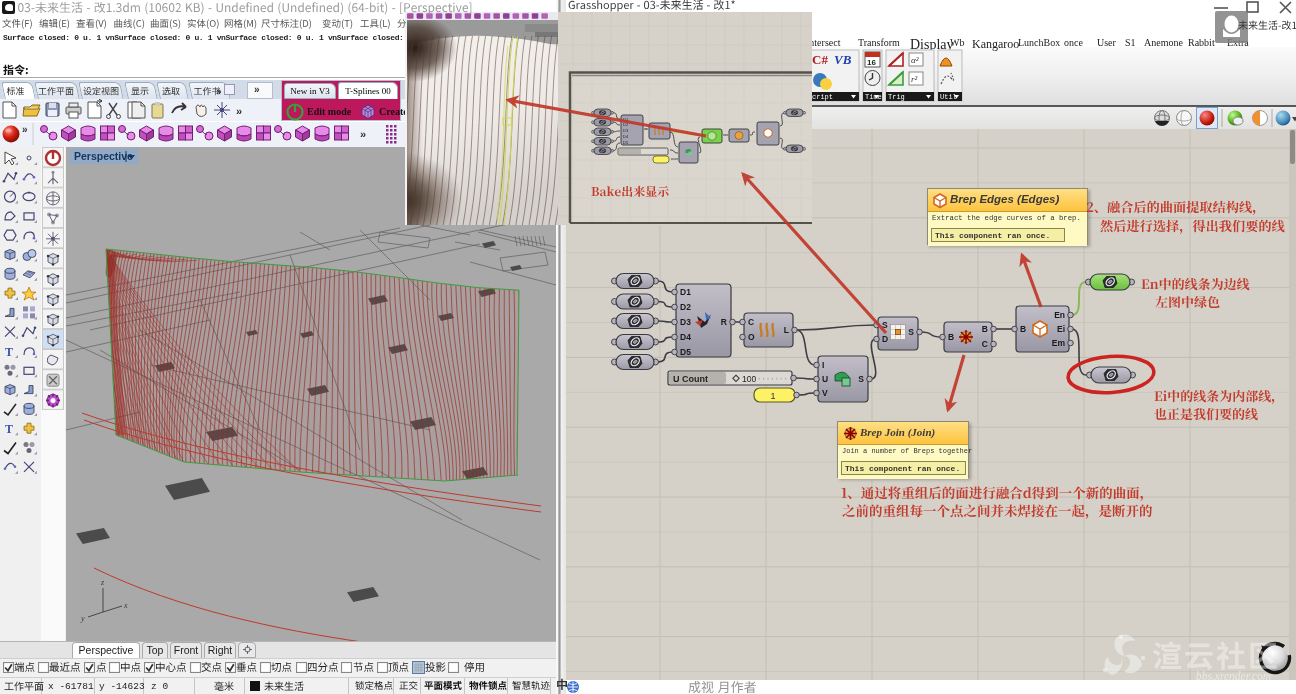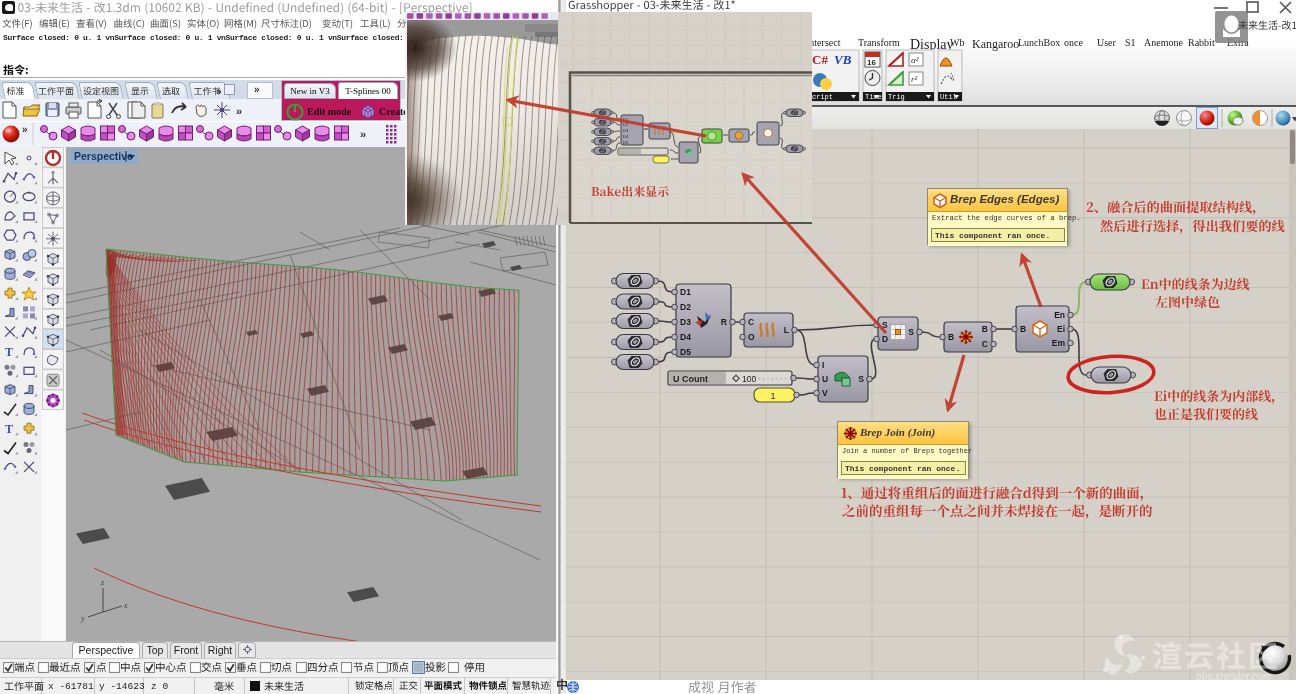--- a/index.html
+++ b/index.html
@@ -528,21 +528,21 @@
       <line x1="202.0" y1="248.8" x2="202.0" y2="250.5" stroke="#999" stroke-width="0.8"></line>
       <line x1="206.4" y1="248.8" x2="206.4" y2="250.5" stroke="#999" stroke-width="0.8"></line>
       <line x1="210.8" y1="248.8" x2="210.8" y2="250.5" stroke="#999" stroke-width="0.8"></line>
       <line x1="215.2" y1="248.8" x2="215.2" y2="250.5" stroke="#999" stroke-width="0.8"></line>
       <line x1="219.6" y1="248.8" x2="219.6" y2="250.5" stroke="#999" stroke-width="0.8"></line>
       <rect x="188" y="259" width="41" height="14" rx="6" fill="#fdf265" stroke="#5a5a20" stroke-width="1.2"></rect>
       <text x="207" y="269.5" font-family="Liberation Sans" font-size="9" fill="#333" text-anchor="middle">1</text>
       <circle cx="230.5" cy="266" r="2.8" fill="#b7b4bd" stroke="#44444c" stroke-width="1"></circle>
     </svg>
 
-<div class="abs" id="tt1" style="left:927px;top:188px;width:141px;height:57px;border:1px solid #8c8c74;box-shadow:2px 2px 3px rgba(0,0,0,.25)">
+<div class="abs" id="tt1" style="left:927px;top:188px;width:161px;height:57px;border:1px solid #8c8c74;box-shadow:2px 2px 3px rgba(0,0,0,.25)">
   <div class="abs" style="left:0;top:0;width:100%;height:23px;background:linear-gradient(180deg,#ffdf85,#fec33e);border-bottom:1px solid #c89a30"></div>
   <div class="abs" style="left:0;top:23px;width:100%;height:34px;background:#fffac4"></div>
   <div class="abs" style="left:22px;top:4px;font-family:'Liberation Sans',sans-serif;font-style:italic;font-weight:bold;font-size:11.5px;color:#3a3a3a">Brep Edges (Edges)</div>
   <div class="abs" style="left:4px;top:25px;font-family:'Liberation Mono',monospace;font-size:7.3px;color:#333;white-space:nowrap">Extract the edge curves of a brep.</div>
   <div class="abs" style="left:3px;top:39px;width:134px;height:14px;background:#f4efa4;border:1px solid #87874c">
     <div class="abs" style="left:3px;top:2px;font-family:'Liberation Mono',monospace;font-size:8px;font-weight:bold;color:#333;white-space:nowrap">This component ran once.</div>
   </div>
   <svg class="abs" style="left:4px;top:4px" width="16" height="16" viewBox="0 0 16 16">
     <path d="M8 1 L14 4.5 L14 11 L8 14.5 L2 11 L2 4.5 Z" fill="#fff" stroke="#d2691e" stroke-width="1.6"></path>
     <path d="M2 4.5 L8 8 L14 4.5 M8 8 L8 14.5" fill="none" stroke="#d2691e" stroke-width="1.4"></path>

